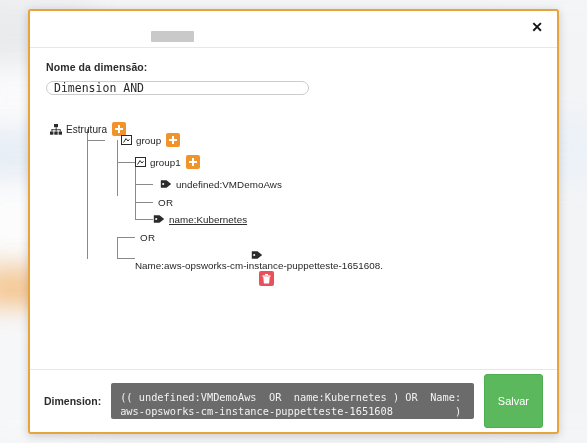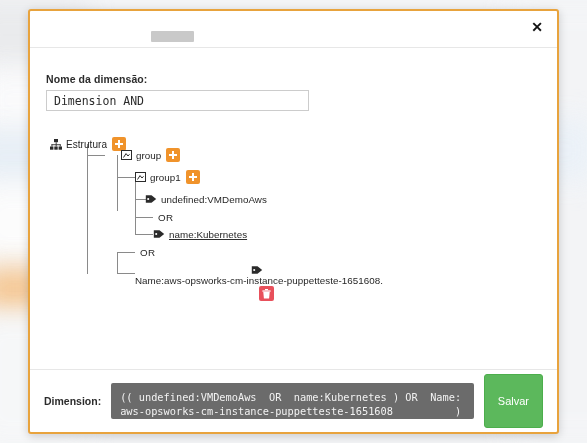--- a/index.html
+++ b/index.html
@@ -84,28 +84,27 @@
     overflow: hidden;
     position: relative;
   }
 
   .field-label {
     font-size: 10.5px;
     font-weight: bold;
     color: #2c2c2c;
     margin-bottom: 5px;
     letter-spacing: .1px;
-    margin-top: 12px;
   }
   #dimension-input {
     width: 263px;
-    height: 21px;
+    height: 14px;
     box-sizing: border-box;
     border: 1px solid #cccccc;
-    border-radius: 0;
+    border-radius: 8px;
     padding: 2px 7px;
     font-family: "DejaVu Sans Mono", monospace;
     font-size: 11.5px;
     color: #2b2b2b;
     outline: none;
     background: #fff;
   }
 
   
   #tree {
@@ -299,21 +298,21 @@
         <span class="icon ico-gap">
           <svg width="11" height="10" viewBox="0 0 11 10">
             <rect x="0.5" y="0.5" width="10" height="9" fill="none" stroke="#2b2b2b" stroke-width="1"></rect>
             <path d="M2.5 7.5 L5 3.6 L7 6 L8.5 4.3" fill="none" stroke="#2b2b2b" stroke-width="1"></path>
           </svg>
         </span>
         <span class="tree-label">group1</span>
         <span class="plus-btn"></span>
       </div>
 
-      <div class="tree-row" style="left:99px; top:61px;align-items:center;">
+      <div class="tree-row" style="left:114px; top:61px;align-items:center;">
         <span class="icon ico-gap">
           <svg width="12" height="10" viewBox="0 0 12 10">
             <path d="M0.8 1.2 L6.5 1.2 L11.2 5 L6.5 8.8 L0.8 8.8 Z" fill="#2b2b2b"></path>
             <circle cx="3.2" cy="5" r="1.05" fill="#ffffff"></circle>
           </svg>
         </span>
         <span class="tree-label">undefined:VMDemoAws</span>
       </div>
 
       <div class="tree-row" style="left:112px; top:79px;">

